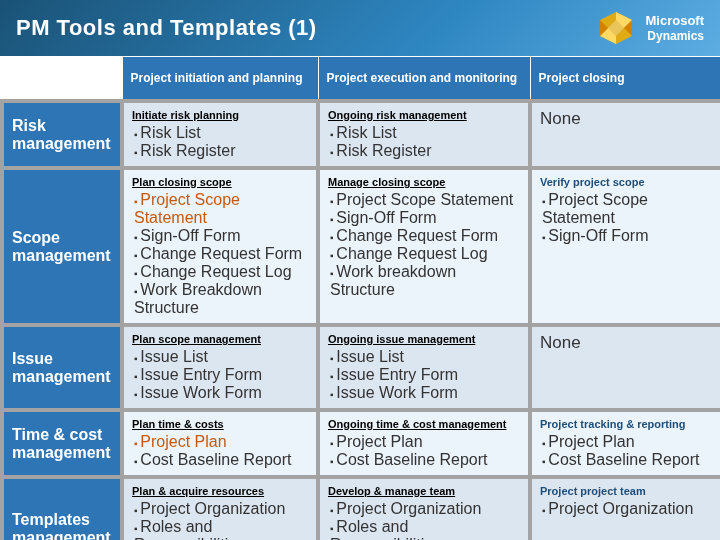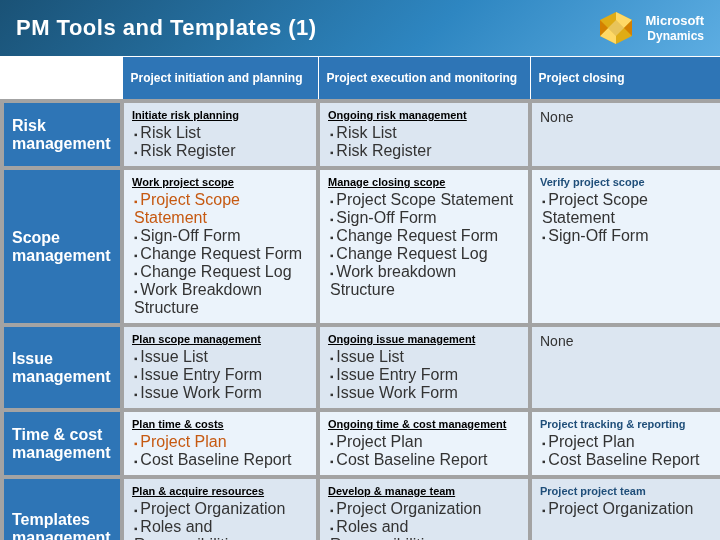--- a/index.html
+++ b/index.html
@@ -85,21 +85,21 @@
     .cell-title-blue {
       font-weight: bold;
       display: block;
       margin-bottom: 3px;
       font-size: 11px;
       color: #1f4e79;
     }
     .bullet-item { display: block; padding-left: 2px; font-size: 16px; color: #333; }
     .bullet-item::before { content: "▪ "; font-size: 10px; }
     .bullet-item-orange { color: #c65911; }
-    .none-text { font-size: 14px; color: #333; }
+    .none-text { font-size: 17px; color: #333; }
   </style>
 </head>
 <body>
 
 <div class="header">
   <span class="header-title">PM Tools and Templates (1)</span>
   <div class="logo-area">
     <svg class="logo-icon" viewBox="0 0 36 36" xmlns="http://www.w3.org/2000/svg">
       <polygon points="18,2 34,10 34,26 18,34 2,26 2,10" fill="#f0ad00" opacity="0.9"></polygon>
       <polygon points="18,2 34,10 26,18 18,10" fill="#ffd966"></polygon>
@@ -141,21 +141,21 @@
         <td>
           <span class="cell-title">Ongoing risk management</span>
           <span class="bullet-item">Risk List</span>
           <span class="bullet-item">Risk Register</span>
         </td>
         <td><span class="none-text">None</span></td>
       </tr>
       <tr>
         <td>Scope management</td>
         <td>
-          <span class="cell-title">Work project scope</span>
+          <span class="cell-title">Plan closing scope</span>
           <span class="bullet-item bullet-item-orange">Project Scope Statement</span>
           <span class="bullet-item">Sign-Off Form</span>
           <span class="bullet-item">Change Request Form</span>
           <span class="bullet-item">Change Request Log</span>
           <span class="bullet-item">Work Breakdown Structure</span>
         </td>
         <td>
           <span class="cell-title">Manage closing scope</span>
           <span class="bullet-item">Project Scope Statement</span>
           <span class="bullet-item">Sign-Off Form</span>

